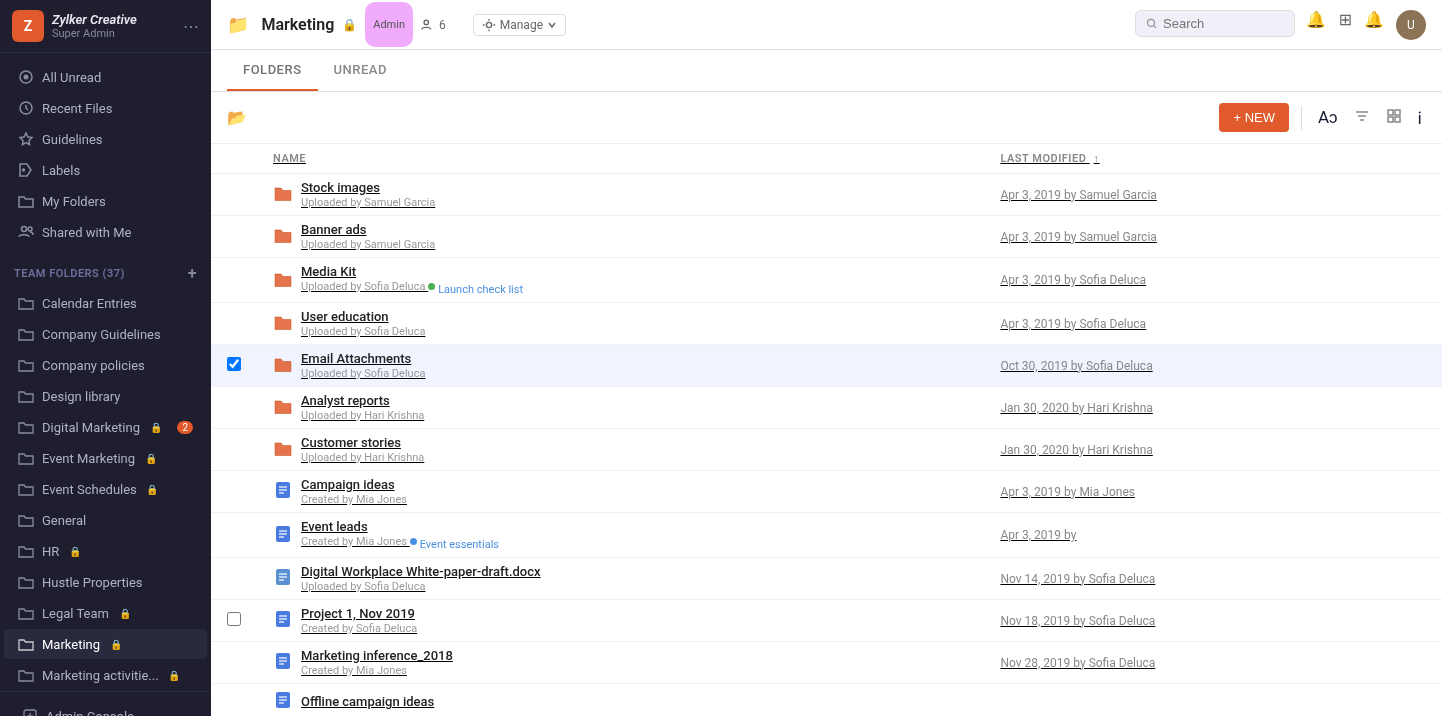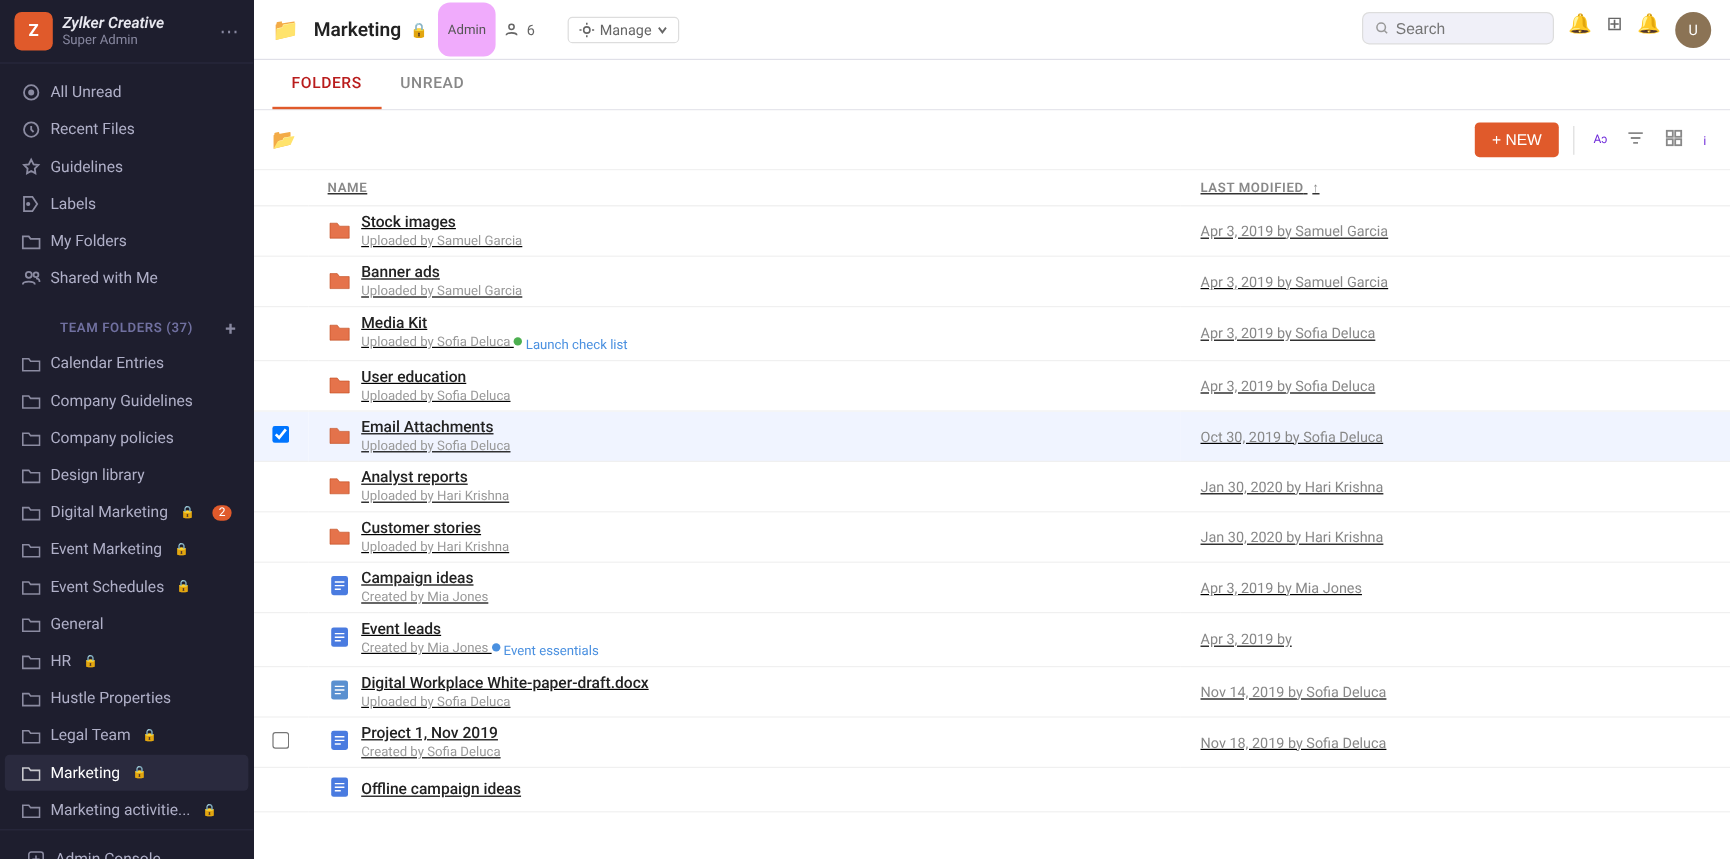--- a/index.html
+++ b/index.html
@@ -41,21 +41,20 @@
       border-radius: 4px; margin: 1px 4px;
     }
     .sidebar-item.active { background: #2a2a3e; color: #fff; }
     .sidebar-item-icon { width: 16px; height: 16px; flex-shrink: 0; opacity: 0.75; }
 
     .sidebar-section-header {
       display: flex; align-items: center; justify-content: space-between;
       padding: 8px 14px 4px;
       font-size: 11px; font-weight: 600; color: #7070a0; letter-spacing: 0.5px;
       text-transform: uppercase;
-      margin-left: 36px;
     }
     .sidebar-section-header .add-btn { cursor: pointer; font-size: 16px; color: #8888a0; }
 
     .badge { background: #e05a2b; color: white; border-radius: 10px; font-size: 10px; padding: 1px 5px; margin-left: auto; }
     .lock-icon { color: #7070a0; font-size: 10px; margin-left: 2px; }
 
     
     .main { flex: 1; background: #f5f5f8; display: flex; flex-direction: column; overflow: hidden; }
 
     
@@ -85,38 +84,38 @@
     .tabs {
       background: #fff;
       border-bottom: 1px solid #e0e0e8;
       display: flex; align-items: center; padding: 0 16px;
     }
     .tab {
       padding: 12px 16px; font-size: 13px; font-weight: 500;
       color: #888; cursor: pointer; border-bottom: 2px solid transparent;
       letter-spacing: 0.5px;
     }
-    .tab.active { color: #b91c1c; border-bottom-color: #e05a2b; }
+    .tab.active { color: #737373; border-bottom-color: #e05a2b; }
 
     
     .content { flex: 1; overflow-y: auto; background: #fff; }
 
     
     .content-toolbar {
       display: flex; align-items: center; justify-content: space-between;
       padding: 10px 16px; border-bottom: 1px solid #eee;
     }
     .folder-nav-icon { color: #999; font-size: 16px; cursor: pointer; }
     .toolbar-right { display: flex; align-items: center; gap: 8px; }
     .new-btn {
       background: #e05a2b; color: white; border: none; border-radius: 4px;
       padding: 7px 14px; font-size: 13px; cursor: pointer; display: flex; align-items: center; gap: 4px;
     }
     .toolbar-sep { width: 1px; height: 24px; background: #ddd; margin: 0 4px; }
-    .toolbar-icon-btn { color: #6d28d9; cursor: pointer; font-size: 10px; padding: 4px; }
+    .toolbar-icon-btn { color: #0f172a; cursor: pointer; font-size: 17px; padding: 4px; }
 
     
     .file-table { width: 100%; border-collapse: collapse; text-decoration: underline; }
     .file-table th {
       text-align: left; padding: 8px 16px; font-size: 11px; font-weight: 600;
       color: #888; text-transform: uppercase; letter-spacing: 0.5px;
       border-bottom: 1px solid #eee; position: sticky; top: 0; background: #fff;
     }
     .file-table th .sort-icon { margin-left: 4px; }
     .file-table td { padding: 6px 16px; border-bottom: 1px solid #f0f0f0; vertical-align: middle; }
@@ -581,20 +580,38 @@
             <td class="checkbox-cell"></td>
             <td>
               <div class="file-row">
                 <span><svg width="20" height="20" viewBox="0 0 20 20" fill="none" xmlns="http://www.w3.org/2000/svg">
                     <rect x="3" y="2" width="14" height="16" rx="2" fill="#4a7be0"></rect>
                     <line x1="6" y1="7" x2="14" y2="7" stroke="white" stroke-width="1.2"></line>
                     <line x1="6" y1="10" x2="14" y2="10" stroke="white" stroke-width="1.2"></line>
                     <line x1="6" y1="13" x2="11" y2="13" stroke="white" stroke-width="1.2"></line>
                   </svg></span>
                 <div>
+                  <div class="file-name">Marketing inference_2018</div>
+                  <div class="file-sub">Created by Mia Jones</div>
+                </div>
+              </div>
+            </td>
+            <td class="last-modified">Nov 28, 2019 by Sofia Deluca</td>
+          </tr>
+          <tr>
+            <td class="checkbox-cell"></td>
+            <td>
+              <div class="file-row">
+                <span><svg width="20" height="20" viewBox="0 0 20 20" fill="none" xmlns="http://www.w3.org/2000/svg">
+                    <rect x="3" y="2" width="14" height="16" rx="2" fill="#4a7be0"></rect>
+                    <line x1="6" y1="7" x2="14" y2="7" stroke="white" stroke-width="1.2"></line>
+                    <line x1="6" y1="10" x2="14" y2="10" stroke="white" stroke-width="1.2"></line>
+                    <line x1="6" y1="13" x2="11" y2="13" stroke="white" stroke-width="1.2"></line>
+                  </svg></span>
+                <div>
                   <div class="file-name">Offline campaign ideas</div>
                 </div>
               </div>
             </td>
             <td class="last-modified"></td>
           </tr>
         </tbody>
     </table>
   </div>
 </div>

